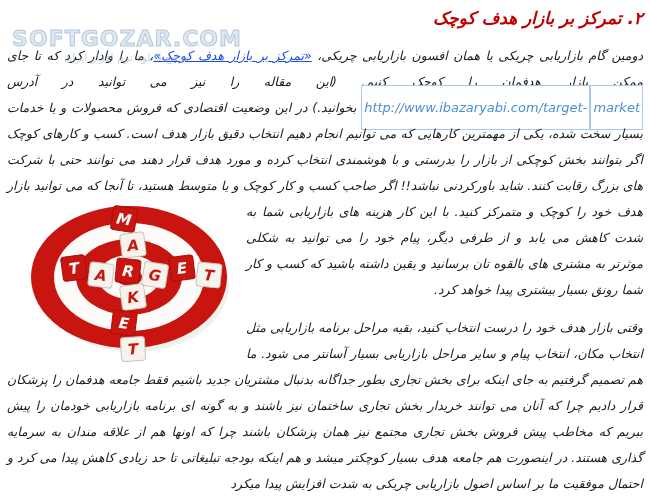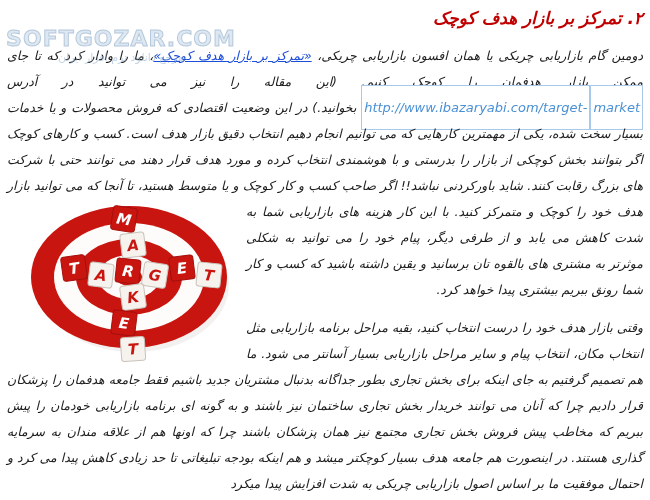--- a/index.html
+++ b/index.html
@@ -5,21 +5,21 @@
   html, body { margin: 0; padding: 0; }
   body {
     width: 650px; height: 500px; overflow: hidden;
     background: #ffffff;
     font-family: "DejaVu Sans", sans-serif;
   }
   .page { position: relative; width: 650px; height: 500px; background: #ffffff; }
 
   
   .watermark {
-    position: absolute; top: 26px; left: 2px; width: 238px;
+    position: absolute; top: 26px; left: 8px; width: 238px;
     z-index: 3; pointer-events: none; text-align: center;
   }
   .wm-brand {
     font-size: 22px; font-weight: bold; letter-spacing: 1px;
     color: rgba(213, 226, 238, 0.78);
     -webkit-text-stroke: 1px rgba(163, 187, 210, 0.75);
     transform: scaleY(0.95);
     white-space: nowrap;
   }
   .wm-slogan {
@@ -113,18 +113,18 @@
               <text x="104" y="99.5" text-anchor="middle" font-size="15" font-weight="bold" font-family="&quot;DejaVu Sans&quot;, sans-serif" fill="#c9150f">K</text>
             </g>
             <g transform="rotate(7 95 120)">
               <rect x="83" y="108" width="24" height="24" rx="3" fill="#c9150f" stroke="#a50f0c"></rect>
               <text x="95" y="125.5" text-anchor="middle" font-size="15" font-weight="bold" font-family="&quot;DejaVu Sans&quot;, sans-serif" fill="#ffffff">E</text>
             </g>
             <g transform="rotate(-4 104 146)">
               <rect x="92" y="134" width="24" height="24" rx="3" fill="#f6f3ee" stroke="#c8c2ba"></rect>
               <text x="104" y="151.5" text-anchor="middle" font-size="15" font-weight="bold" font-family="&quot;DejaVu Sans&quot;, sans-serif" fill="#c9150f">T</text>
             </g>
-          </svg></span><span>کار هزینه های بازاریابی شما به شدت کاهش می یابد و از طرفی دیگر، پیام خود را می توانید به شکلی موثرتر به مشتری های بالقوه تان برسانید و یقین داشته باشید که کسب و کار شما رونق ببریم بیشتری پیدا خواهد کرد.</span></p>
+          </svg></span><span>کار هزینه های بازاریابی شما به شدت کاهش می یابد و از طرفی دیگر، پیام خود را می توانید به شکلی موثرتر به مشتری های بالقوه تان برسانید و یقین داشته باشید که کسب و کار شما رونق بسیار بیشتری پیدا خواهد کرد.</span></p>
 
     <p class="para">وقتی بازار هدف خود را درست انتخاب کنید، بقیه مراحل برنامه بازاریابی مثل انتخاب مکان، انتخاب پیام و سایر مراحل بازاریابی بسیار آسانتر می شود. ما هم تصمیم گرفتیم به جای اینکه برای بخش تجاری بطور جداگانه بدنبال مشتریان جدید باشیم فقط جامعه هدفمان را پزشکان قرار دادیم چرا که آنان می توانند خریدار بخش تجاری ساختمان نیز باشند و به گونه ای برنامه بازاریابی خودمان را پیش ببریم که مخاطب پیش فروش بخش تجاری مجتمع نیز همان پزشکان باشند چرا که اونها هم از علاقه مندان به سرمایه گذاری هستند. در اینصورت هم جامعه هدف بسیار کوچکتر میشد و هم اینکه بودجه تبلیغاتی تا حد زیادی کاهش پیدا می کرد و احتمال موفقیت ما بر اساس اصول بازاریابی چریکی به شدت افزایش پیدا میکرد</p>
   </div>
 
 </div>
 
 </body></html>

